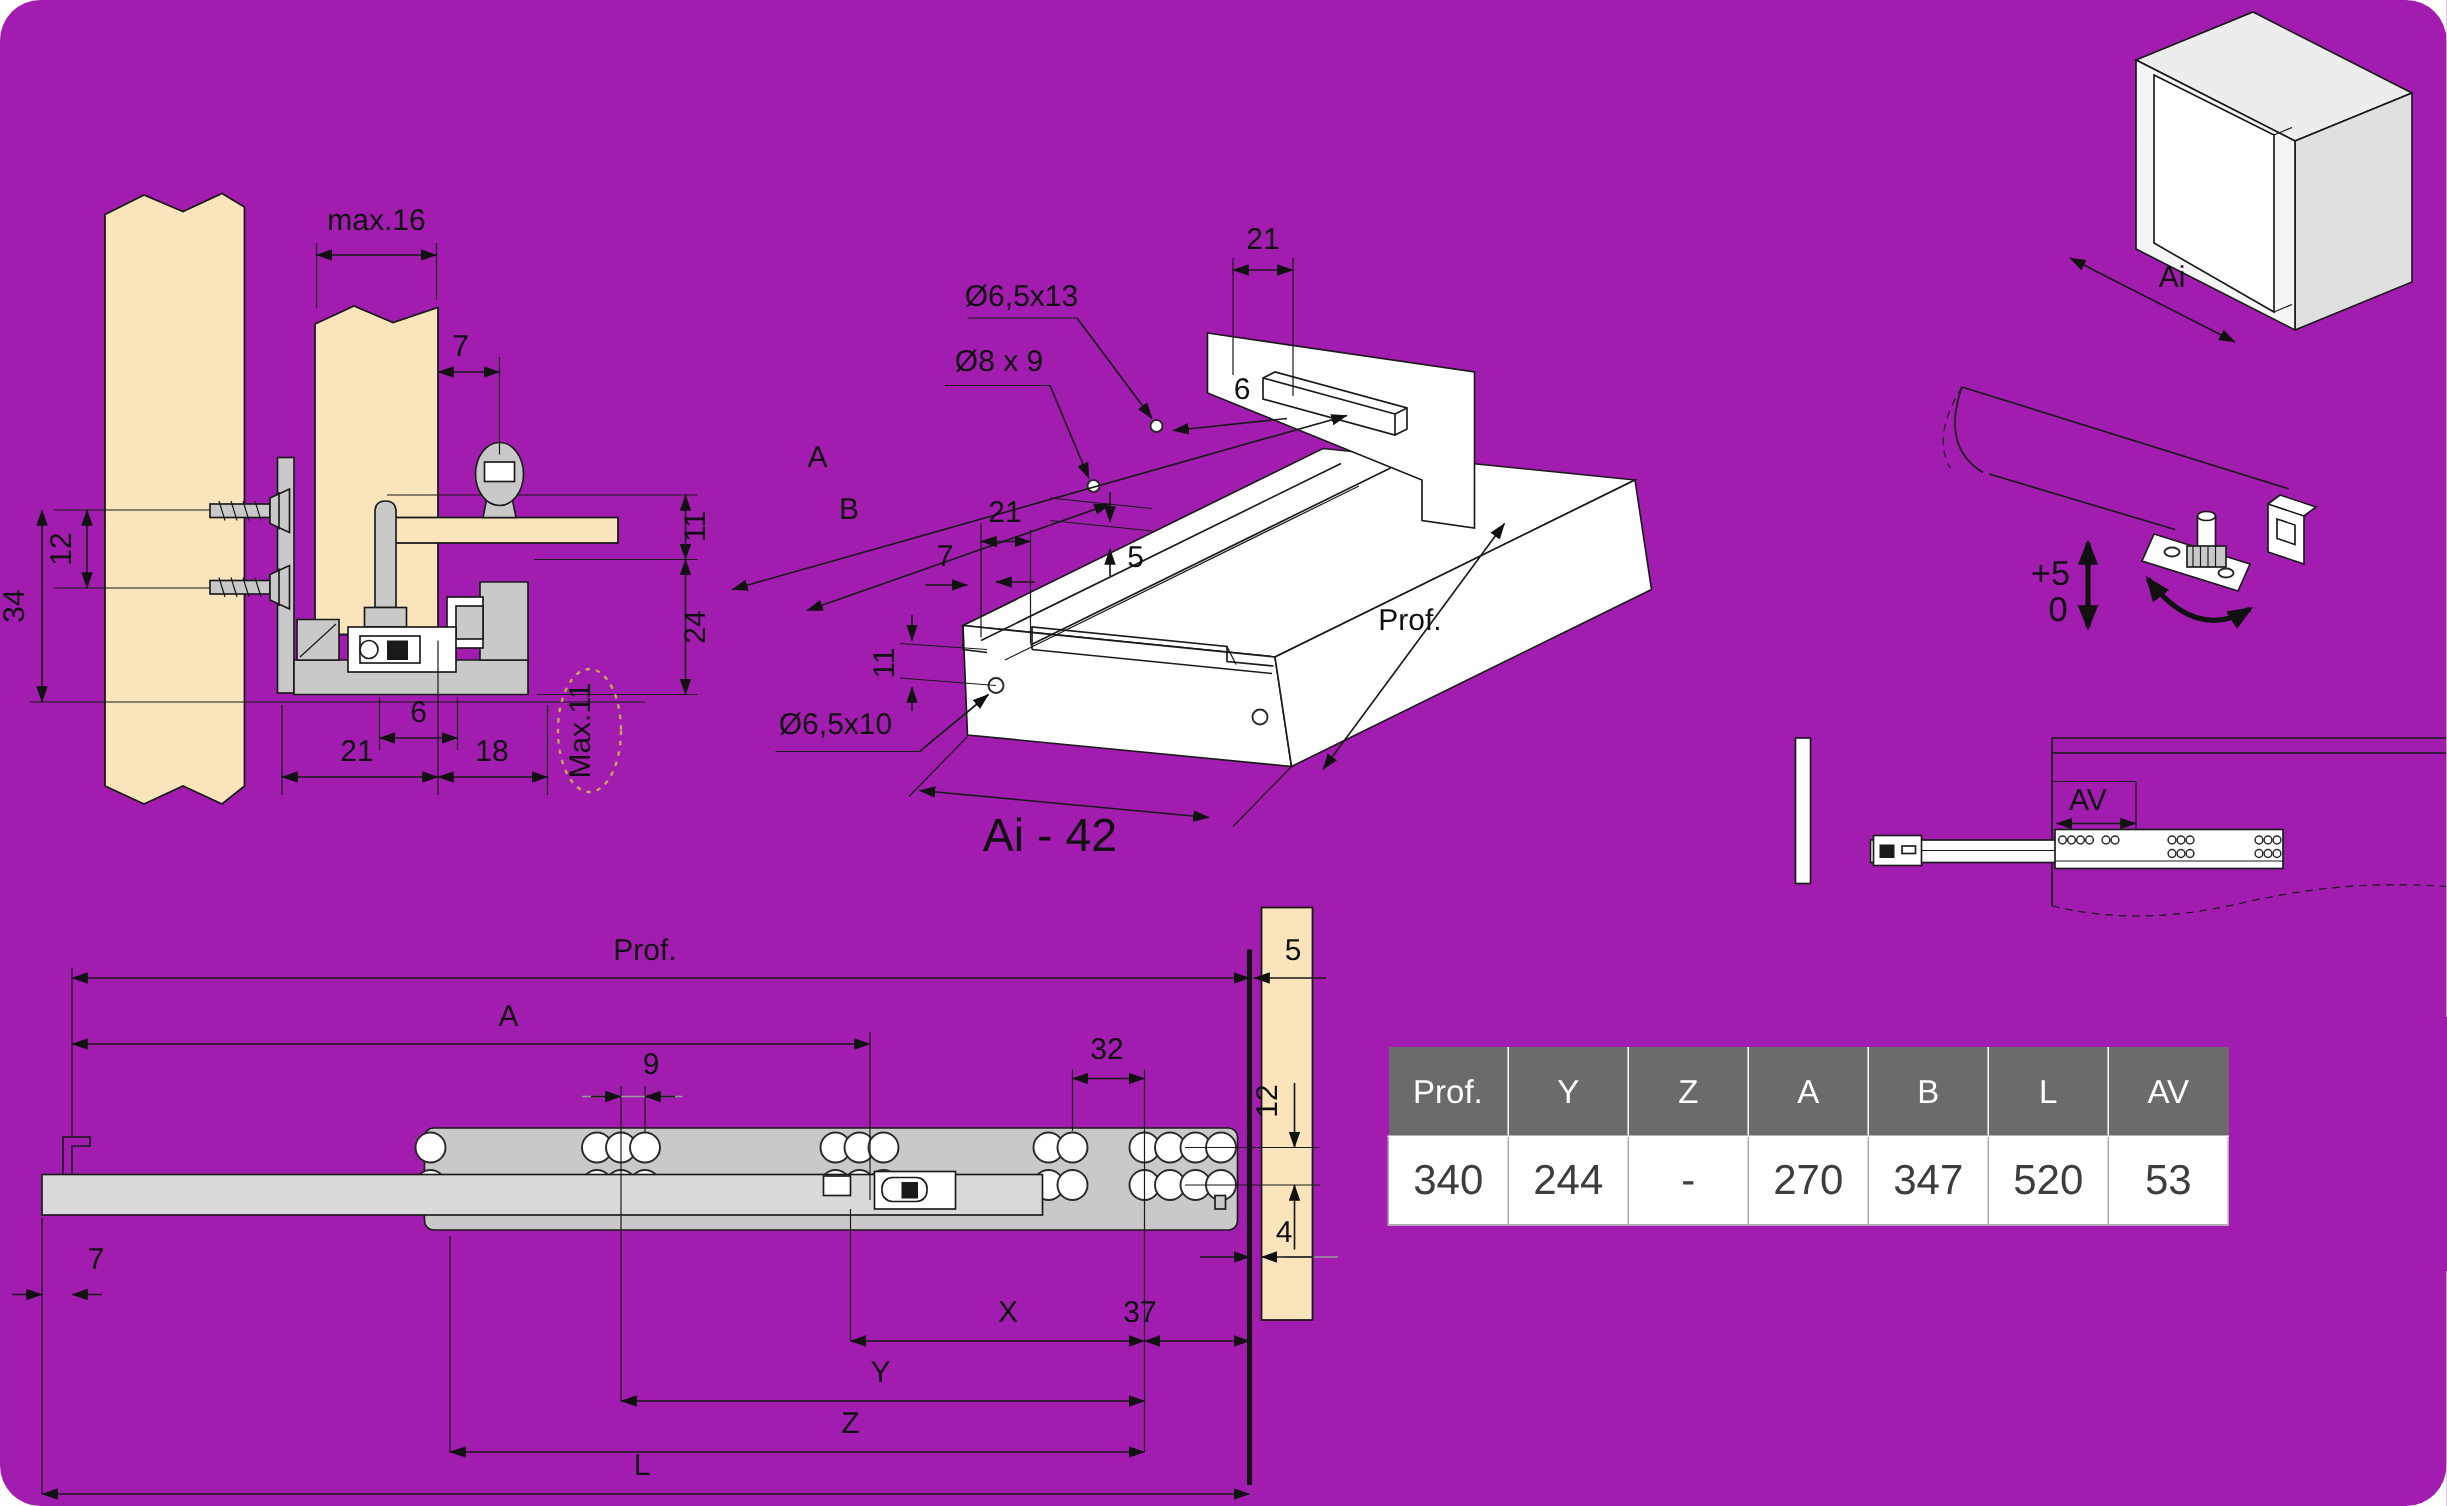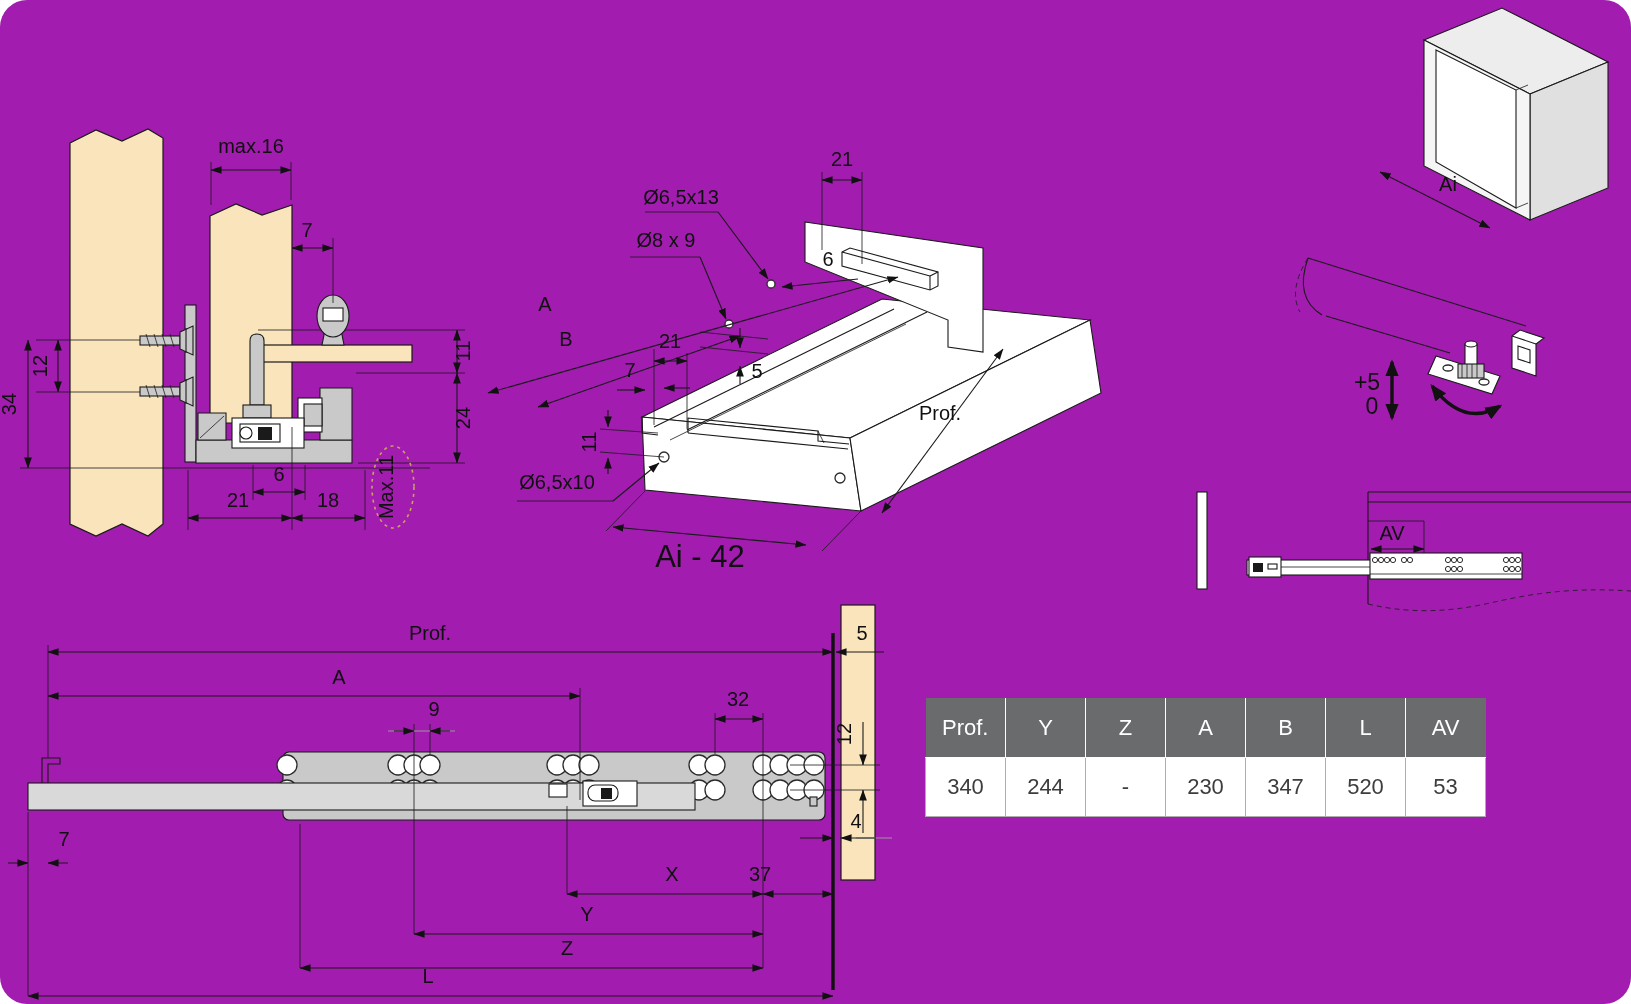--- a/index.html
+++ b/index.html
@@ -19,21 +19,21 @@
   .mid {text-anchor:middle;}
   .big {font-size:31px;}
   .dash{stroke-dasharray:5 4;}
   .dashor{fill:none;stroke:#c9a35c;stroke-width:1.6;stroke-dasharray:3 4;}
   .thk {fill:none;stroke:#111;stroke-width:3.4;}
   
   #spec-table{position:absolute;left:925px;top:698px;border-collapse:collapse;}
   #spec-table th{width:77px;height:57px;background:#6a6b6d;color:#fff;font-weight:normal;
       font-size:22px;border-right:1px solid #fdfdfd;border-bottom:1px solid #fdfdfd;}
   #spec-table th:last-child{border-right:1px solid #6a6b6d;}
-  #spec-table td{width:77px;height:56px;background:#fff;color:#3d3d3d;font-size:22px;
+  #spec-table td{width:77px;height:56px;background:#fff;color:#3d3d3d;font-size:28px;
       text-align:center;border:1px solid #adadad;}
 </style>
 </head>
 <body>
 
 <div id="stage">
 <svg class="scene" width="1631" height="1004" viewBox="0 0 1631 1004">
   <defs>
     <marker id="arr" viewBox="0 0 10 7" refX="9.6" refY="3.5" markerWidth="11" markerHeight="8" markerUnits="userSpaceOnUse" orient="auto-start-reverse">
       <path d="M0,0 L10,3.5 L0,7 Z" fill="#111"></path>
@@ -388,20 +388,20 @@
       <th>B</th>
       <th>L</th>
       <th>AV</th>
     </tr>
   </thead>
   <tbody>
     <tr>
       <td>340</td>
       <td>244</td>
       <td>-</td>
-      <td>230</td>
+      <td>270</td>
       <td>347</td>
       <td>520</td>
       <td>53</td>
     </tr>
   </tbody>
 </table>
 </div>
 
 </body></html>

